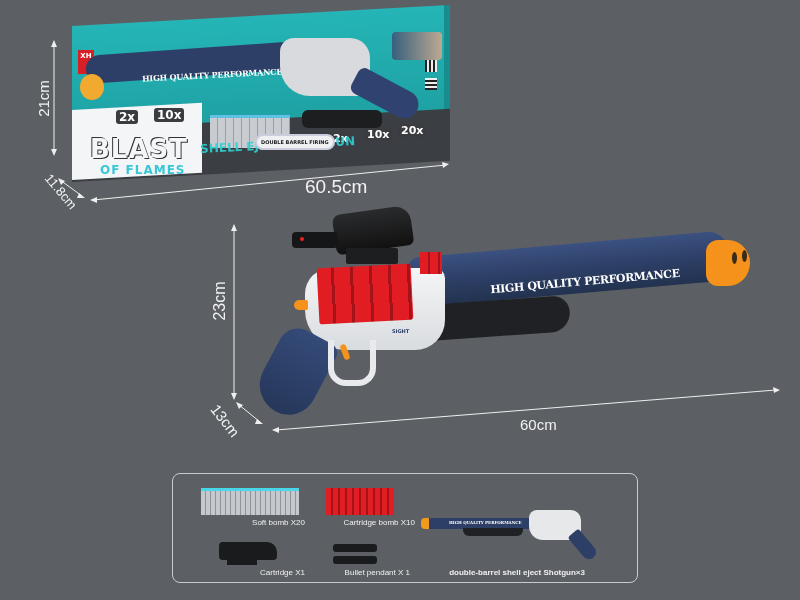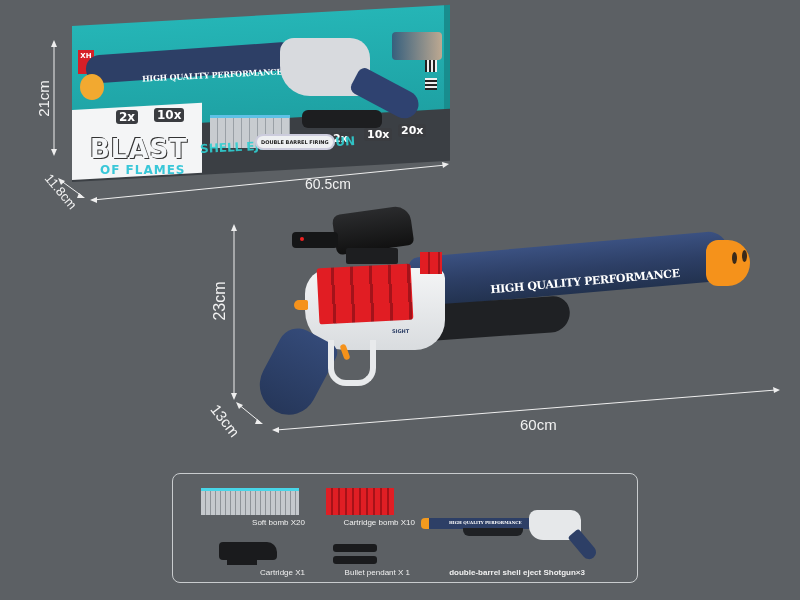--- a/index.html
+++ b/index.html
@@ -51,21 +51,21 @@
     <polygon points="54,40 51,47 57,47" fill="#eee"></polygon>
     <polygon points="54,156 51,149 57,149" fill="#eee"></polygon>
     <line x1="93" y1="200" x2="446" y2="165" stroke="#eee" stroke-width="1"></line>
     <polygon points="449,164 442,162 443,168" fill="#eee"></polygon>
     <polygon points="90,200 97,197 97,203" fill="#eee"></polygon>
     <line x1="60" y1="180" x2="82" y2="196" stroke="#eee" stroke-width="1"></line>
     <polygon points="58,178 61,185 65,181" fill="#eee"></polygon>
     <polygon points="85,198 79,193 77,198" fill="#eee"></polygon>
   </svg>
   <div class="abs dimtext" style="left:25px;top:90px;transform:rotate(-90deg);font-size:15px;">21cm</div>
-  <div class="abs dimtext" style="left:305px;top:176px;font-size:14px;">60.5cm</div>
+  <div class="abs dimtext" style="left:305px;top:176px;font-size:19px;">60.5cm</div>
   <div class="abs dimtext" style="left:40px;top:184px;transform:rotate(50deg);font-size:13px;">11.8cm</div>
 </div>
 
 <div class="abs" style="left:0;top:200px;width:800px;height:250px;">
 
   <div class="abs" style="left:410px;top:58px;width:320px;height:50px;background:linear-gradient(180deg,#3b5181 0%,#2d3f66 50%,#22324f 100%);border-radius:10px 20px 20px 10px;transform:rotate(-5deg);transform-origin:left center;"></div>
   <div class="abs brand" style="left:490px;top:75px;font-size:11px;font-family:'DejaVu Serif',serif;letter-spacing:-0.4px;transform:rotate(-5deg);">HIGH QUALITY PERFORMANCE</div>
   <div class="abs" style="left:706px;top:40px;width:44px;height:46px;background:#f5921b;border-radius:12px 50% 50% 12px;"></div>
   <div class="abs" style="left:732px;top:52px;width:5px;height:12px;background:#3a2a1a;border-radius:50%;"></div>
   <div class="abs" style="left:742px;top:50px;width:5px;height:12px;background:#3a2a1a;border-radius:50%;"></div>

